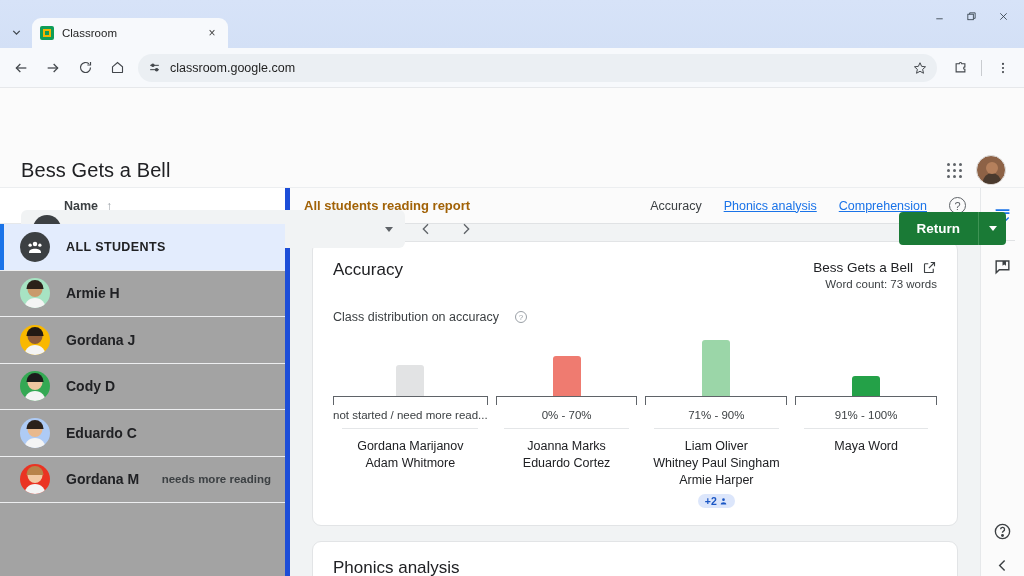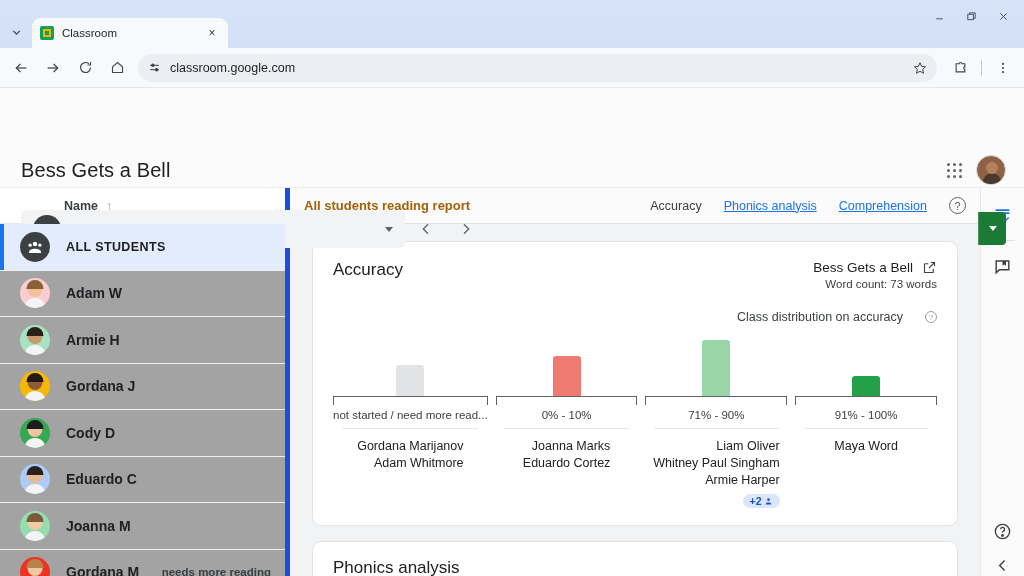--- a/index.html
+++ b/index.html
@@ -257,24 +257,23 @@
     margin-bottom: 15px;
   }
   .card-head { display: flex; align-items: flex-start; }
   .card-title { font-size: 17px; color: #202124; }
   .card-head-right { margin-left: auto; text-align: right; }
   .book-line { display: flex; align-items: center; gap: 9px; justify-content: flex-end; }
   .book-name { font-size: 13.5px; color: #202124; }
   .ext-link { color: #3c4043; display: flex; }
   .word-count { font-size: 11.5px; color: #3c4043; margin-top: 3px; }
   .dist-label {
-    display: flex; align-items: center; gap: 22px;
+    display: flex; align-items: center; gap: 16px;
     font-size: 12.5px; color: #3c4043;
     margin-top: 20px;
-    justify-content: flex-end;
   }
   .help-circle.sm { width: 12px; height: 12px; border-width: 1px; font-size: 8px; border-color:#9aa0a6; color:#9aa0a6;}
 
   
   .chart { margin-top: 10px; display: flex; gap: 8px; }
   .chart-col { flex: 1; display: flex; flex-direction: column; align-items: center; }
   .bar-zone {
     height: 62px; width: 100%;
     display: flex; align-items: flex-end; justify-content: center;
   }
@@ -286,21 +285,21 @@
     border-right: 1.6px solid #5f6368;
     margin-top: 0;
   }
   .axis-tick-label {
     font-size: 11.5px; color: #3c4043;
     margin-top: 4px; text-align: center;
     white-space: nowrap; overflow: hidden; text-overflow: ellipsis;
     max-width: 100%;
   }
   .col-divider { width: 88%; height: 1px; background: #e4e6e8; margin-top: 7px; }
-  .names { margin-top: 9px; text-align: right; }
+  .names { margin-top: 9px; text-align: center; }
   .names div { font-size: 12.5px; color: #202124; line-height: 17px; }
   .more-badge {
     display: inline-flex; align-items: center; gap: 2px;
     background: #dce6fb; color: #1a56c4;
     border-radius: 9px; padding: 1px 7px;
     font-size: 10.5px; font-weight: 700;
     margin-top: 5px;
   }
 
   
@@ -451,20 +450,21 @@
         <span></span>
         <span></span>
         <span></span>
         <span></span>
         <span></span>
     </div>
     <div class="user-avatar"></div>
   </div>
 
   <div class="return-btn-wrap">
+    <button class="return-btn">Return</button>
     <button class="return-split">
       <span class="caret-down"></span>
     </button>
   </div>
 </div>
 
 <div class="body-wrap">
 
   <div class="sidebar">
     <div class="sidebar-head">
@@ -477,28 +477,20 @@
             <svg width="18" height="18" viewBox="0 0 24 24" fill="#fff" style="position:absolute;left:6px;top:6px">
               <circle cx="12" cy="8" r="3"></circle>
               <circle cx="5.5" cy="9.5" r="2.2"></circle>
               <circle cx="18.5" cy="9.5" r="2.2"></circle>
               <path d="M4 19c0-3 3.6-4.6 8-4.6S20 16 20 19v1H4z"></path>
             </svg>
           </div>
           <div class="student-name allcaps">ALL STUDENTS</div>
         </div>
         <div class="student-row">
-          <div class="avatar" style="background: rgb(249, 205, 210);">
-            <span class="body" style="background:#f4f4f4"></span>
-            <span class="face" style="background:#f0c29a"></span>
-            <span class="hair" style="background:#8a6036"></span>
-          </div>
-          <div class="student-name">Adam W</div>
-        </div>
-        <div class="student-row">
           <div class="avatar" style="background: rgb(167, 227, 195);">
             <span class="body" style="background:#f4f4f4"></span>
             <span class="face" style="background:#c99a6c"></span>
             <span class="hair" style="background:#2b2119"></span>
           </div>
           <div class="student-name">Armie H</div>
         </div>
         <div class="student-row">
           <div class="avatar" style="background: rgb(249, 184, 0);">
             <span class="body" style="background:#f4f4f4"></span>
@@ -515,28 +507,20 @@
           </div>
           <div class="student-name">Cody D</div>
         </div>
         <div class="student-row">
           <div class="avatar" style="background: rgb(174, 203, 245);">
             <span class="body" style="background:#f4f4f4"></span>
             <span class="face" style="background:#e8b98e"></span>
             <span class="hair" style="background:#2a211b"></span>
           </div>
           <div class="student-name">Eduardo C</div>
-        </div>
-        <div class="student-row">
-          <div class="avatar" style="background: rgb(147, 221, 175);">
-            <span class="body" style="background:#f4f4f4"></span>
-            <span class="face" style="background:#f1cba6"></span>
-            <span class="hair" style="background:#7b5a3a"></span>
-          </div>
-          <div class="student-name">Joanna M</div>
         </div>
         <div class="student-row">
           <div class="avatar" style="background: rgb(234, 51, 35);">
             <span class="body" style="background:#f4f4f4"></span>
             <span class="face" style="background:#f2c9a4"></span>
             <span class="hair" style="background:#b8834a"></span>
           </div>
           <div class="student-name">Gordana M</div>
           <div class="student-note">needs more reading</div>
         </div>
@@ -590,21 +574,21 @@
               <div class="names">
                 <div>Gordana Marijanov</div>
                 <div>Adam Whitmore</div>
               </div>
             </div>
             <div class="chart-col">
               <div class="bar-zone">
                 <div class="bar" style="height: 40px; background: rgb(239, 123, 112);"></div>
               </div>
               <div class="axis-seg"></div>
-              <div class="axis-tick-label">0% - 10%</div>
+              <div class="axis-tick-label">0% - 70%</div>
               <div class="col-divider"></div>
               <div class="names">
                 <div>Joanna Marks</div>
                 <div>Eduardo Cortez</div>
               </div>
             </div>
             <div class="chart-col">
               <div class="bar-zone">
                 <div class="bar" style="height: 56px; background: rgb(155, 214, 168);"></div>
               </div>

